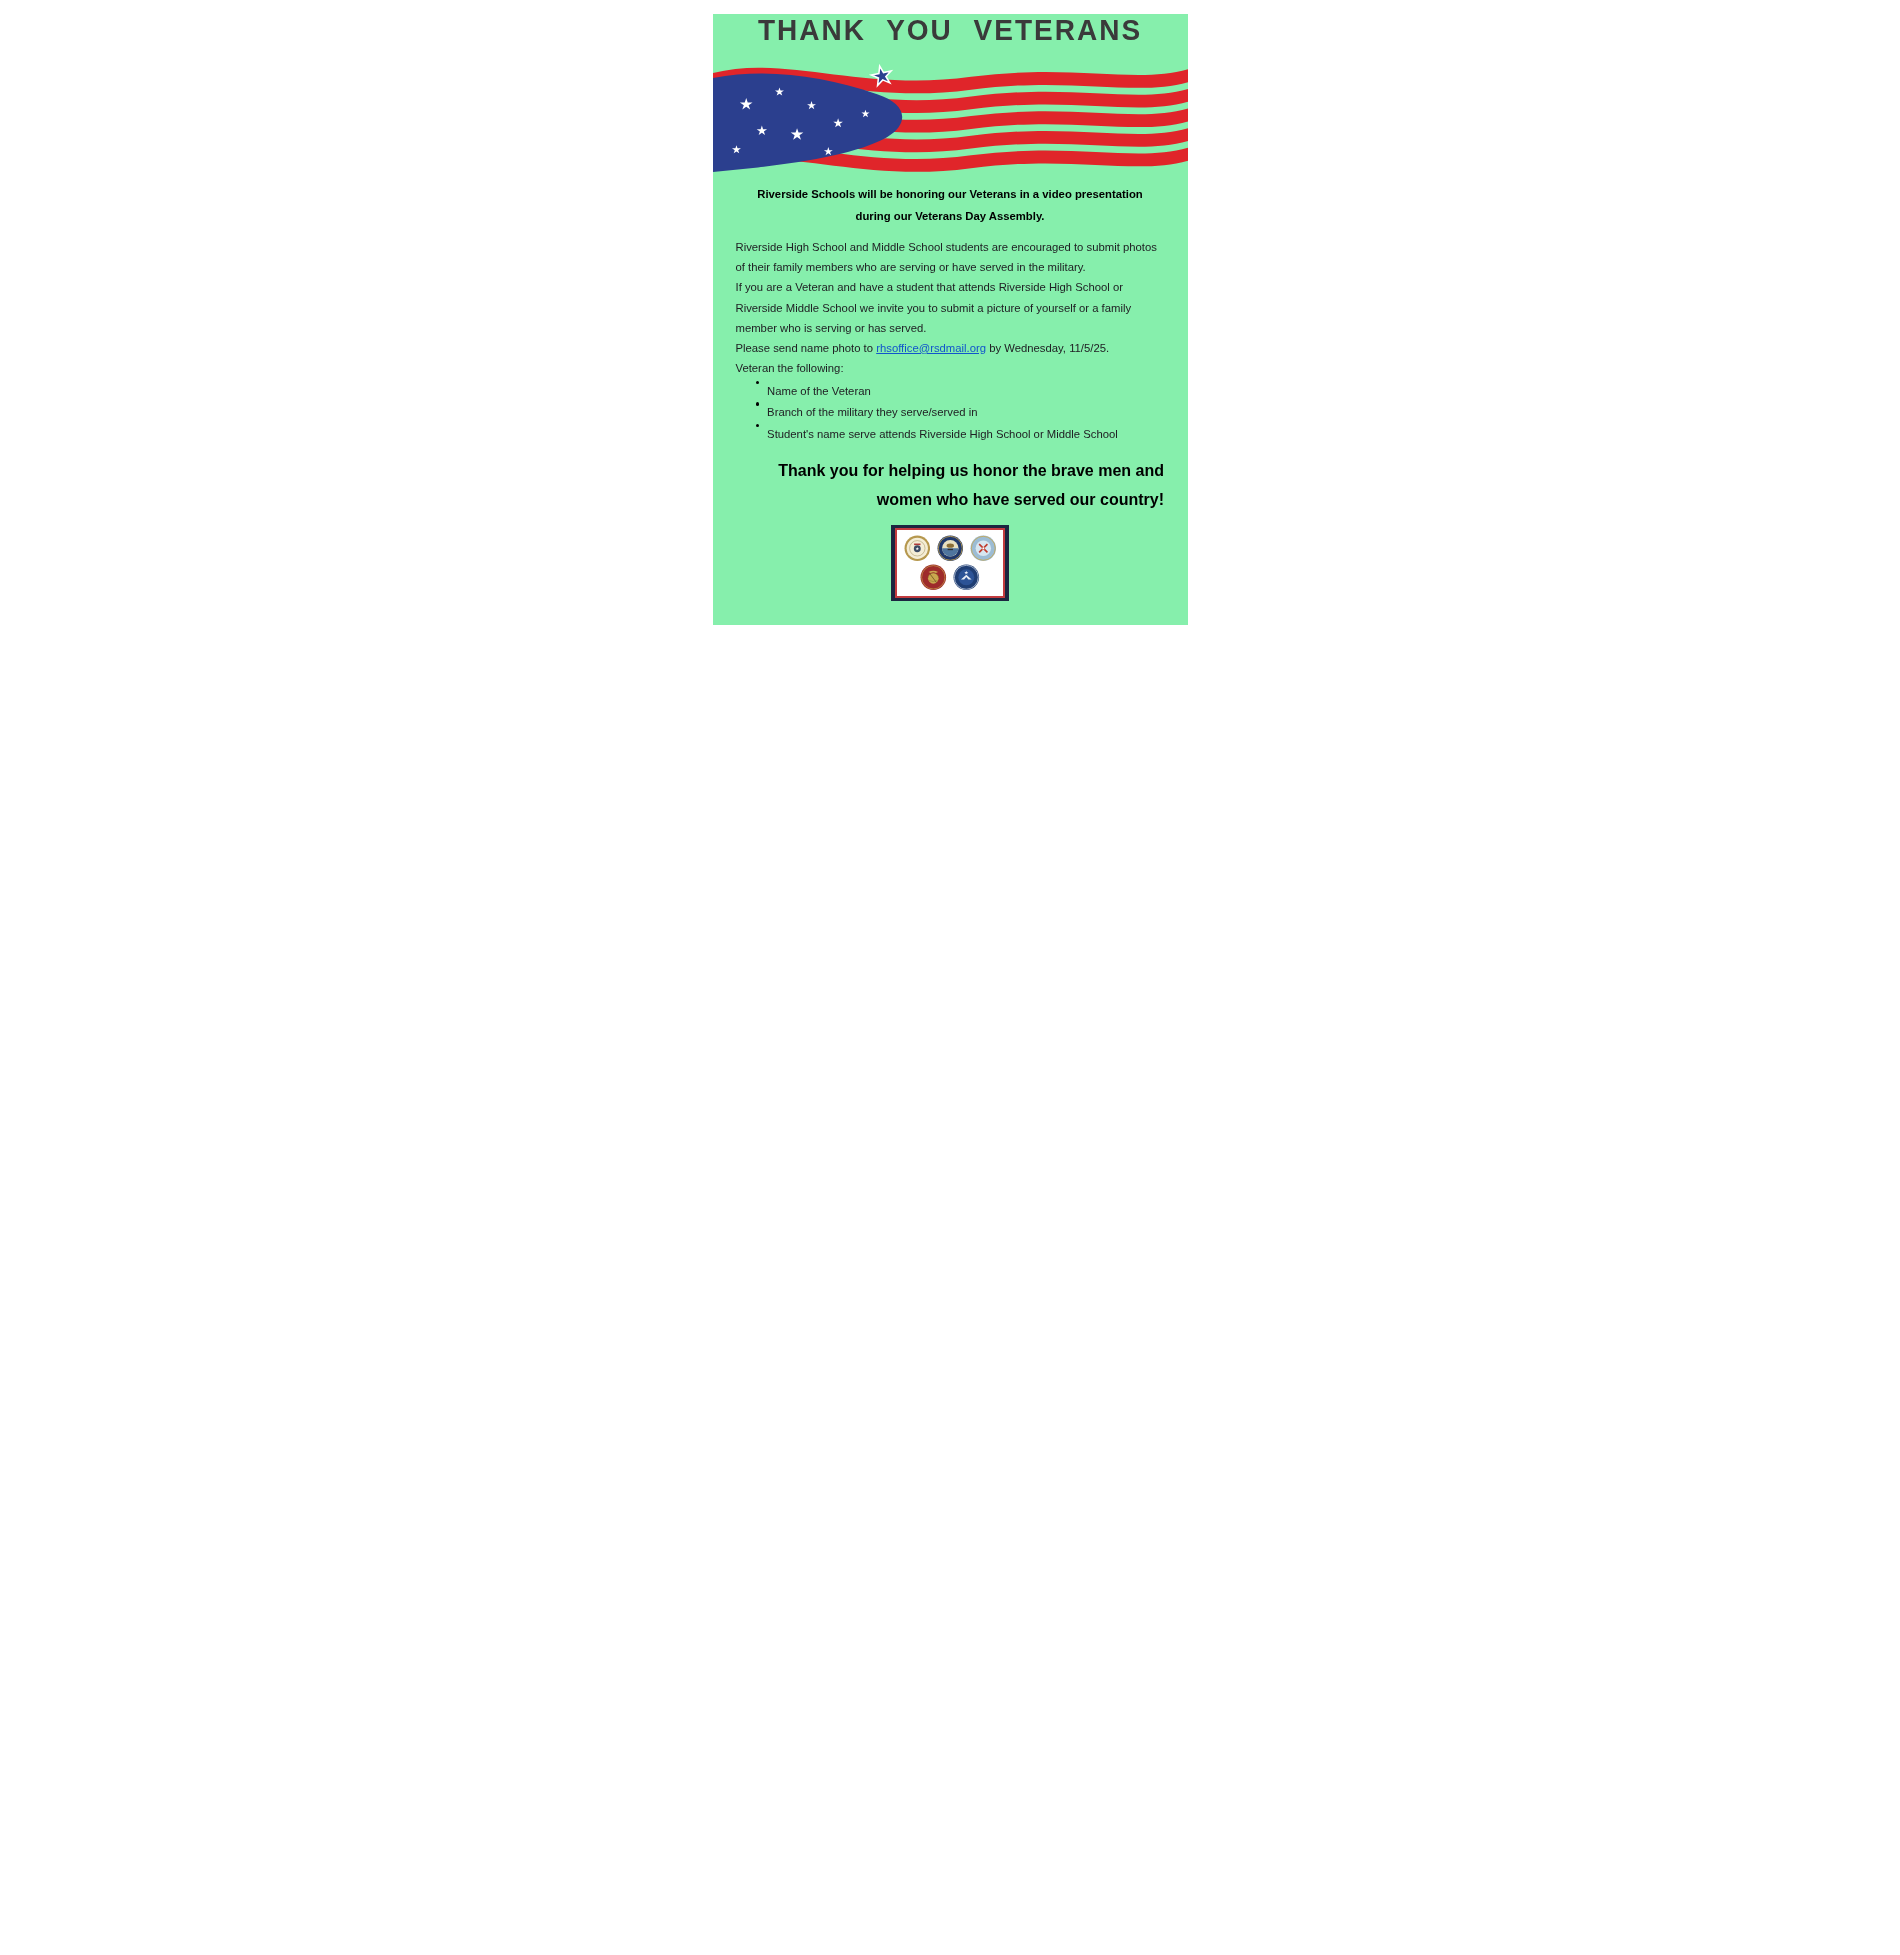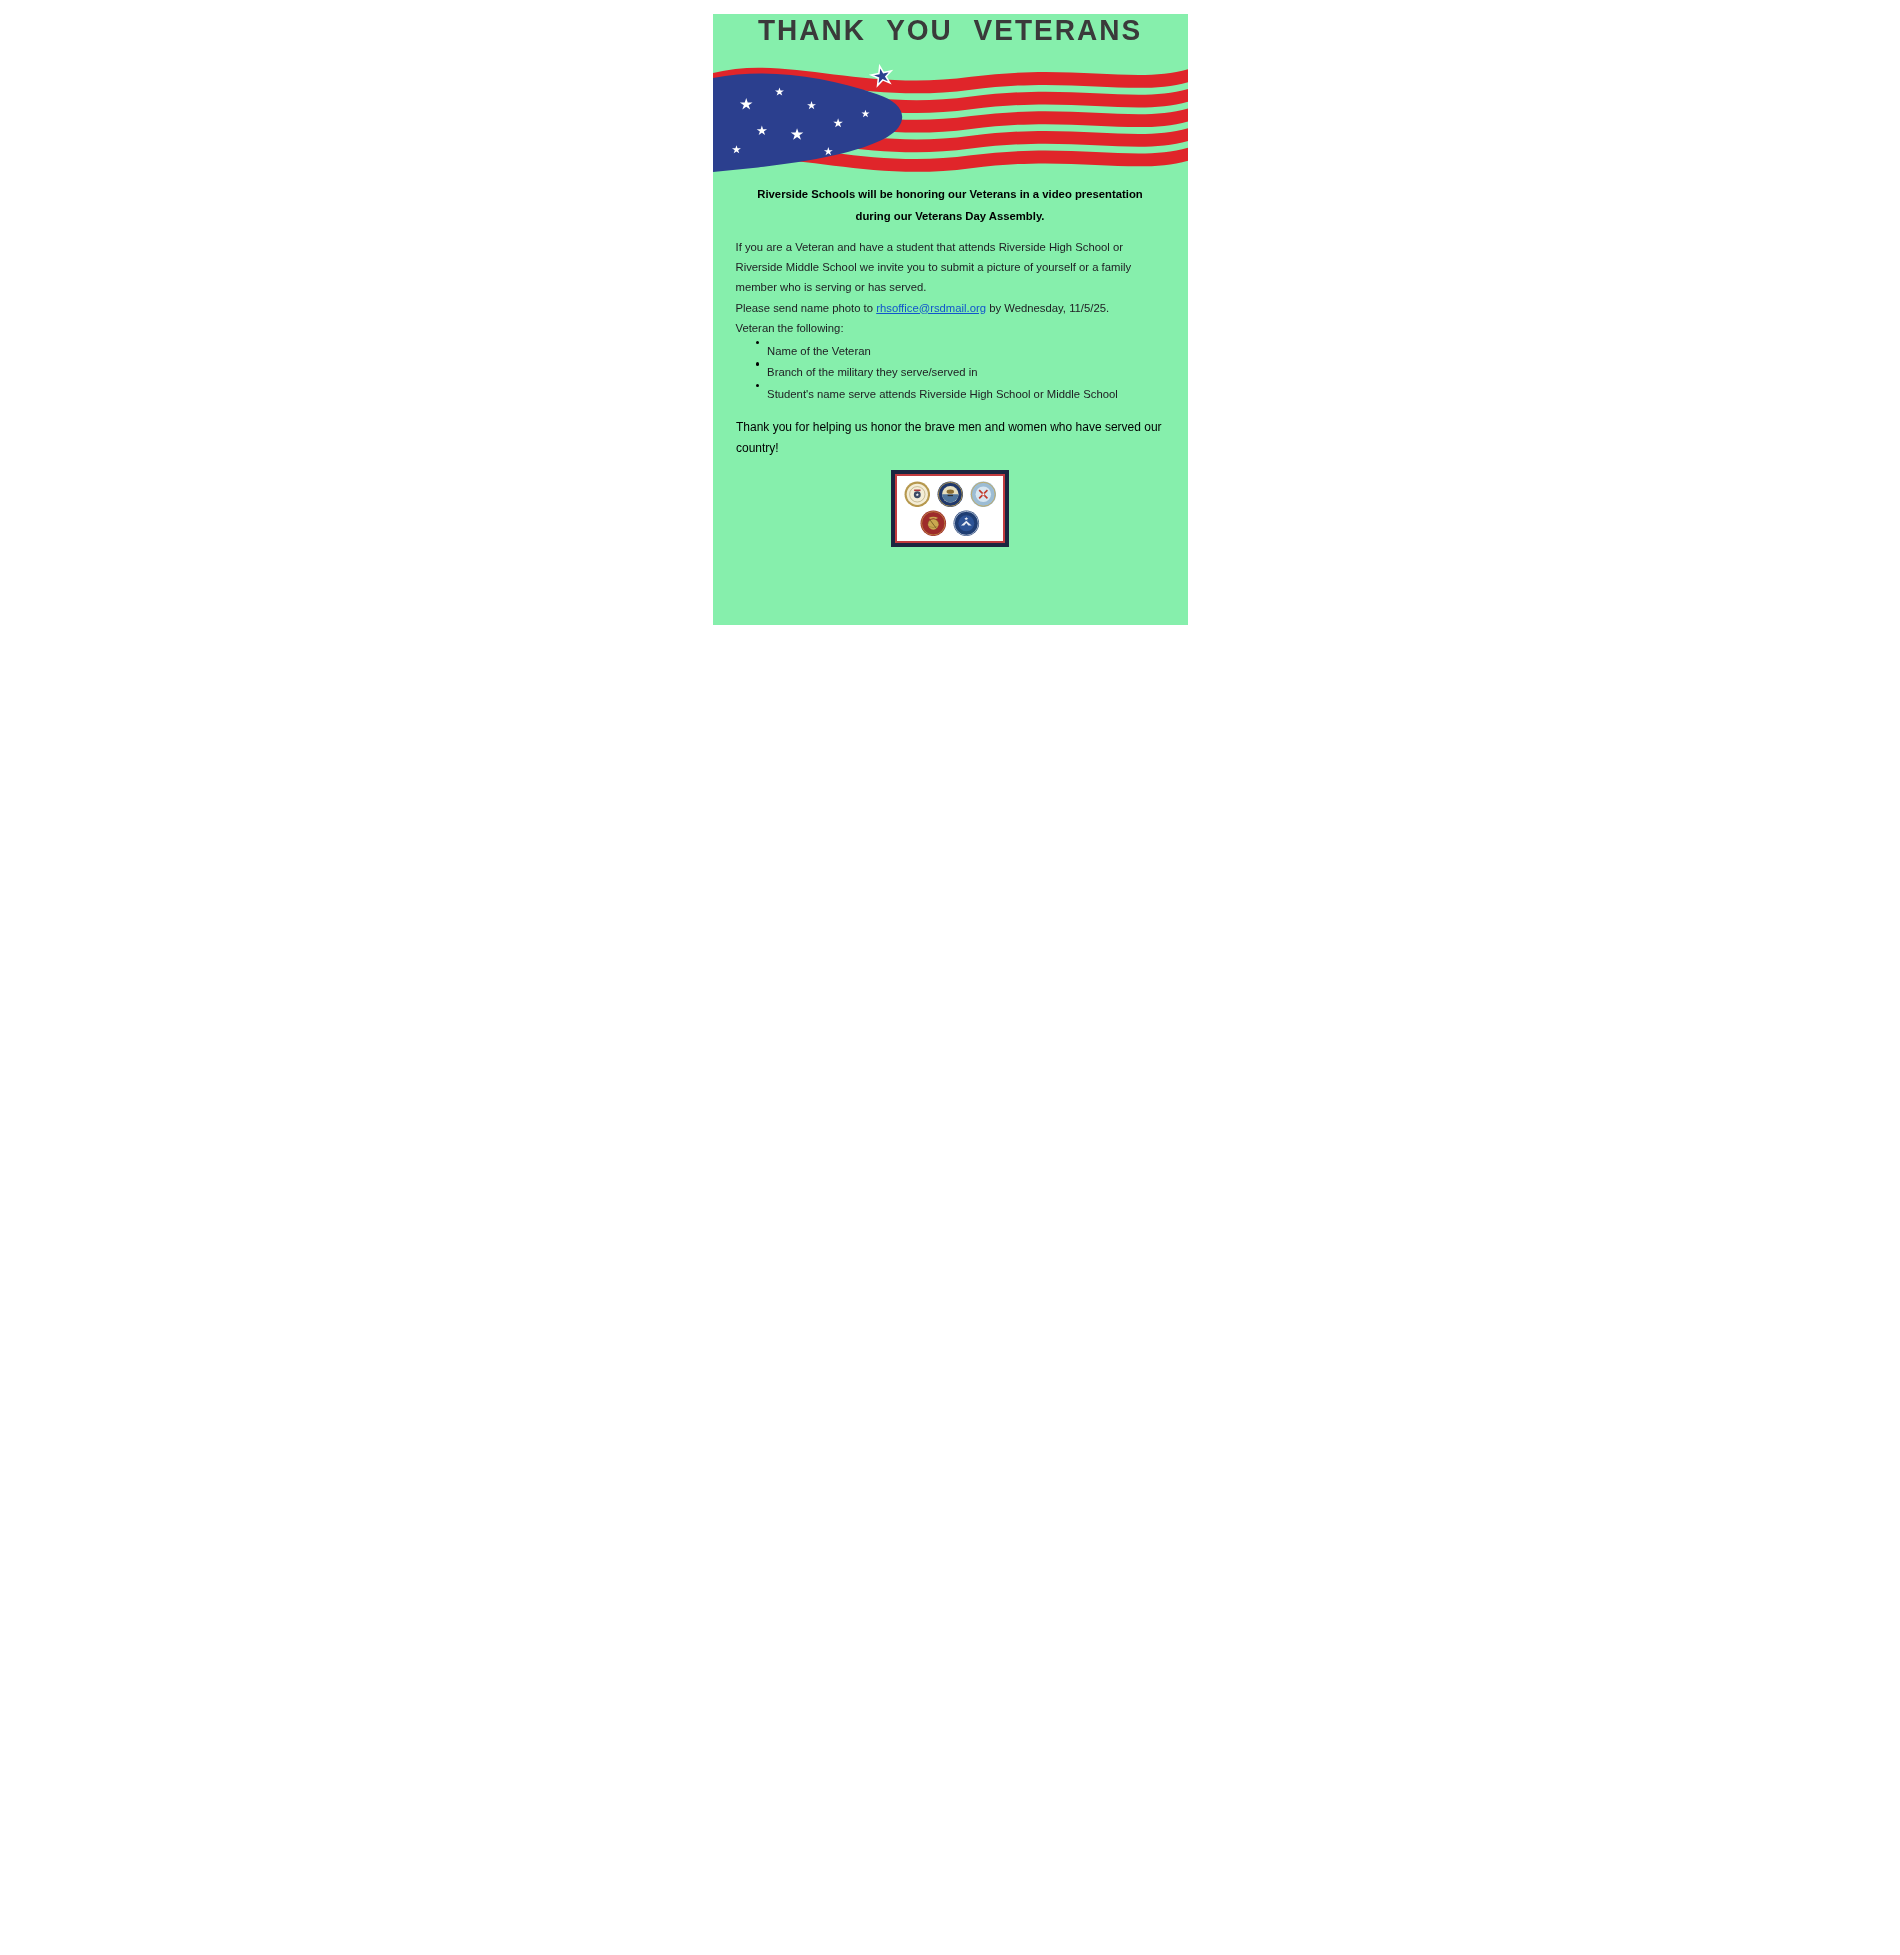--- a/index.html
+++ b/index.html
@@ -63,23 +63,23 @@
   }
   .bullet-dot {
     width: 3.5px; height: 3.5px;
     border-radius: 50%;
     background: #000;
     flex: 0 0 auto;
   }
 
   .closing {
     margin: 11.7px 23.5px 0;
-    text-align: left;
-    font-size: 12px;
-    font-weight: normal;
+    text-align: right;
+    font-size: 16px;
+    font-weight: bold;
     line-height: 1.8;
     color: #000000;
   }
 
   .plaque {
     margin: 10.2px auto 0;
     width: fit-content;
     background: #1c2640;
     padding: 3.5px;
   }
@@ -129,20 +129,21 @@
 
       <g>
         <use xlink:href="#star-shape" href="#star-shape" transform="translate(432,40) scale(1.35) rotate(-12)" stroke="#ffffff" stroke-width="3" fill="#2b3f8e"></use>
       </g>
     </svg>
   </div>
 
   <p class="intro">Riverside Schools will be honoring our Veterans in a video presentation during our Veterans Day Assembly.</p>
 
   <div class="bodytext">
+    <p>Riverside High School and Middle School students are encouraged to submit photos of their family members who are serving or have served in the military.</p>
     <p>If you are a Veteran and have a student that attends Riverside High School or Riverside Middle School we invite you to submit a picture of yourself or a family member who is serving or has served.</p>
     <p><span>Please send name photo to </span><a class="email-link">rhsoffice@rsdmail.org</a><span> by Wednesday, 11/5/25.</span></p>
     <p>Veteran the following:</p>
 
     <ul class="bullets">
       <li>
         <span class="bullet-dot"></span>
         <span>Name of the Veteran</span>
       </li>
       <li>

